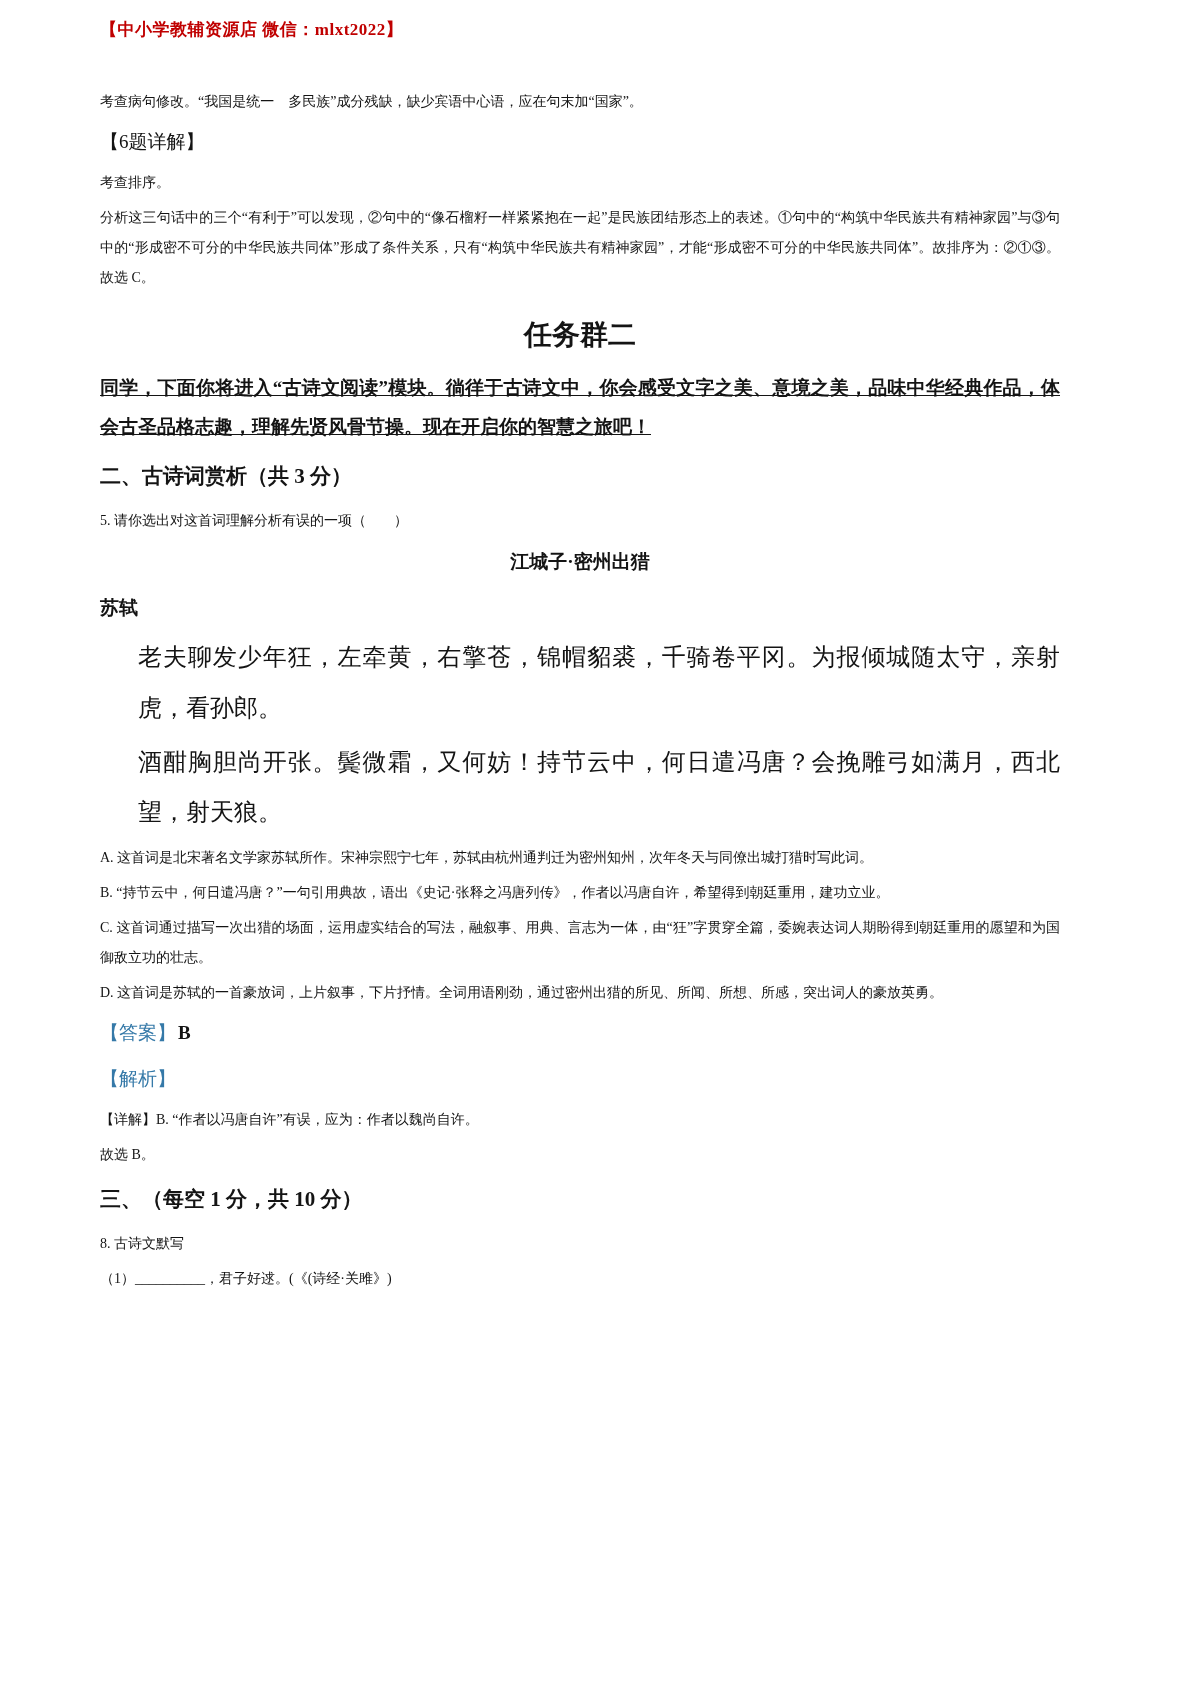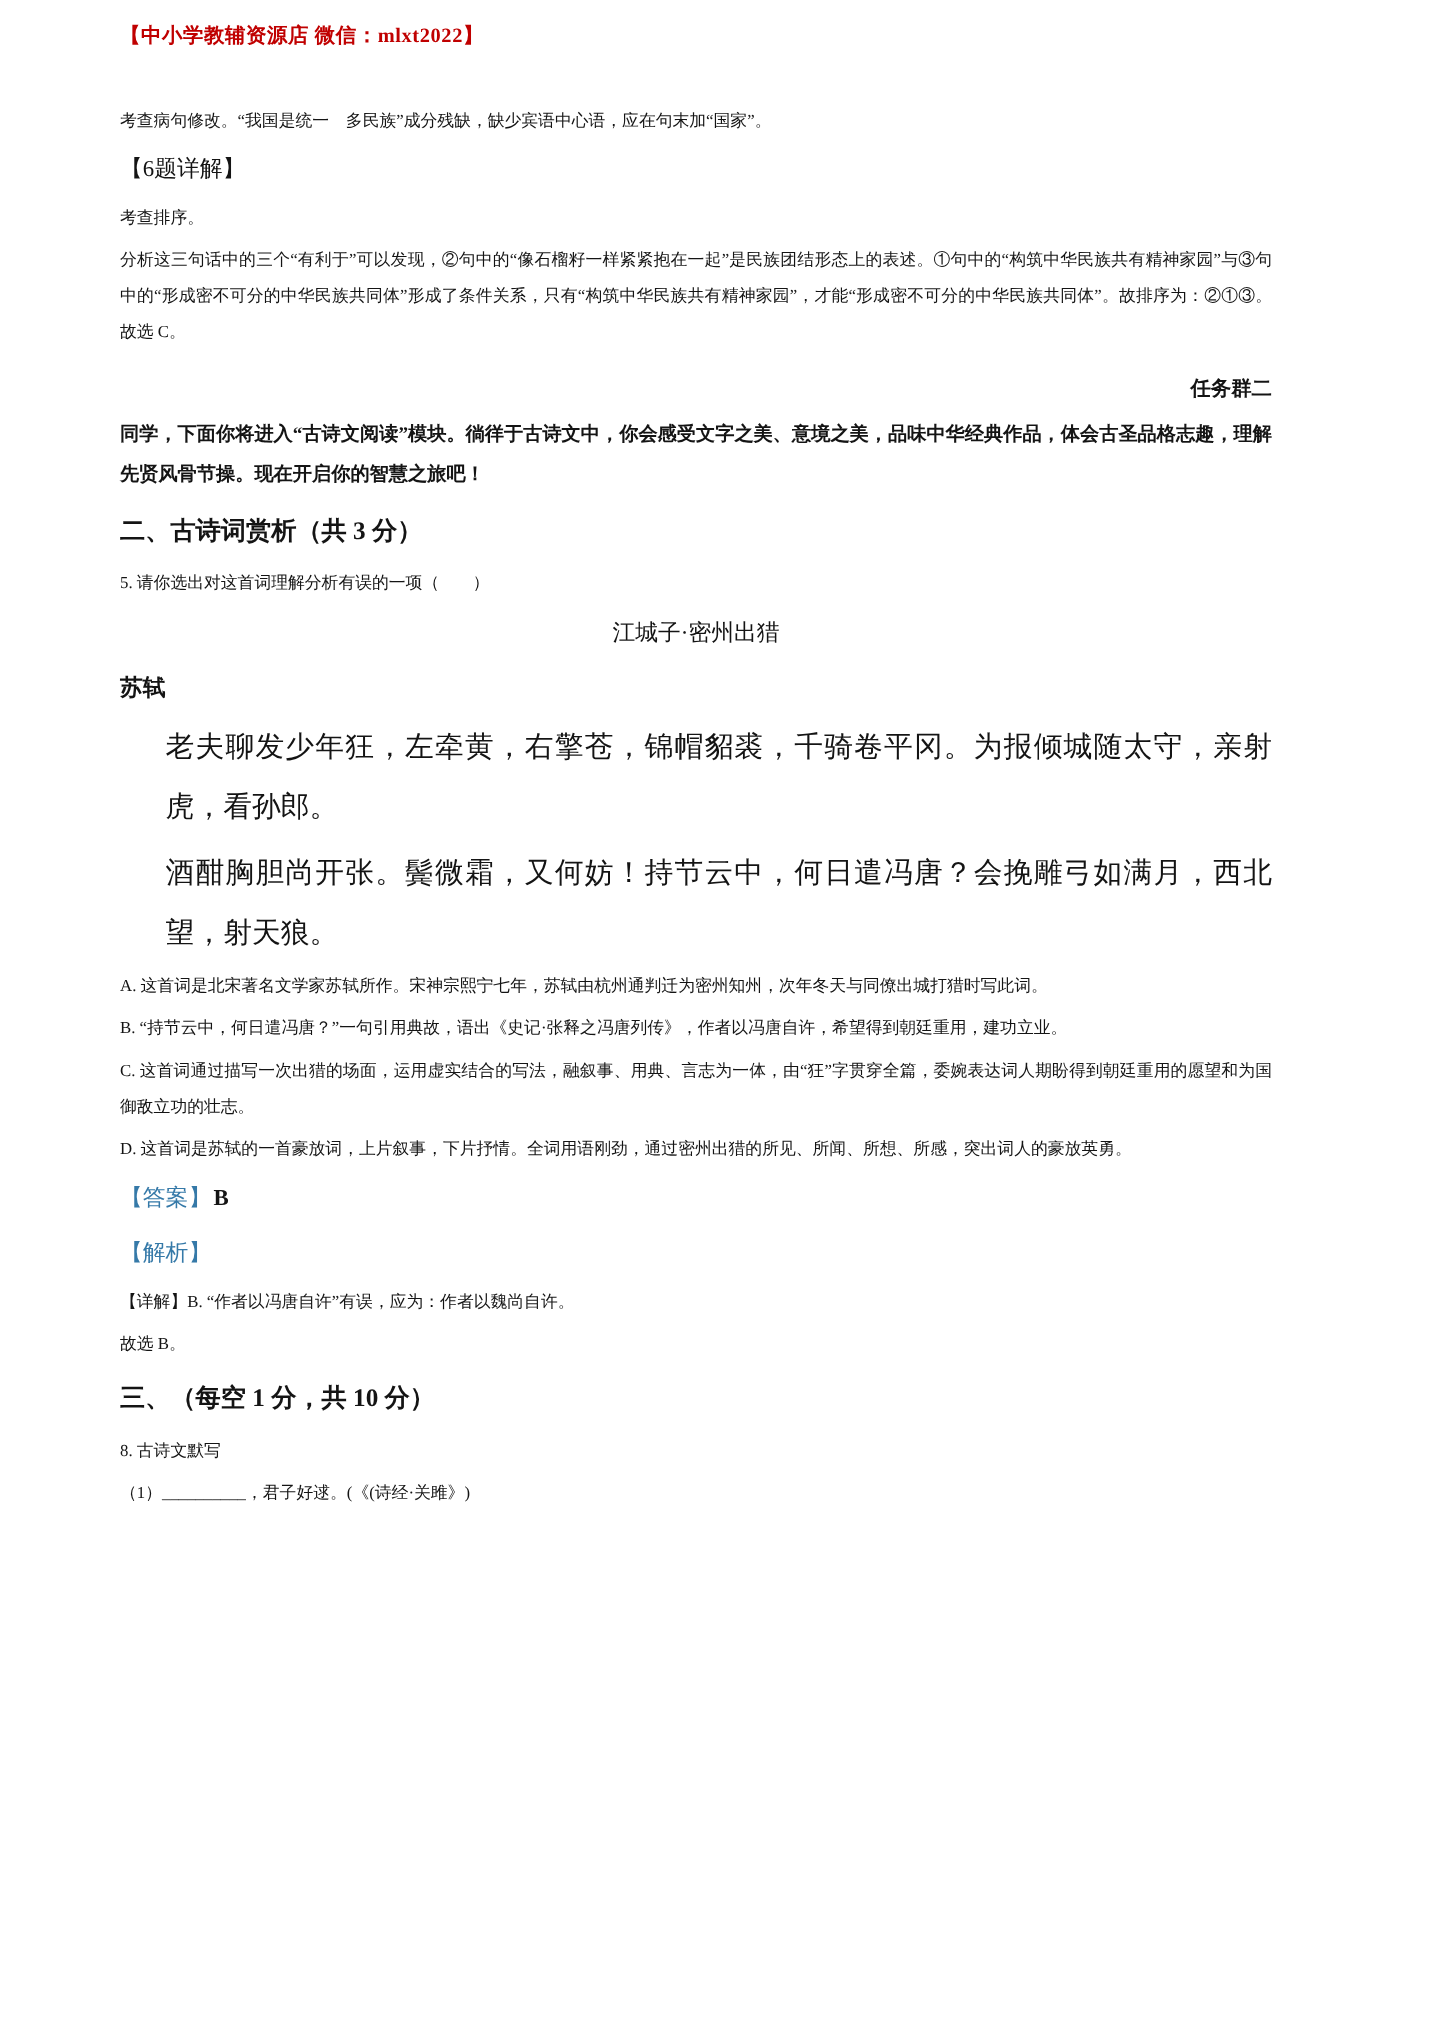--- a/index.html
+++ b/index.html
@@ -28,42 +28,43 @@
     line-height:2.15;
     margin:5px 0;
     text-align:justify;
   }
   .label-line{
     font-size:19px;
     line-height:2.15;
     margin:5px 0;
   }
   .heading-center{
-    font-size:17px;
+    font-size:28px;
     font-weight:700;
-    text-align:right;
+    text-align:center;
     line-height:2.0;
     margin:14px 0 6px 0;
   }
   .bold-intro{
-    font-size:16px;
+    font-size:19px;
     font-weight:700;
     line-height:2.05;
     margin:6px 0;
     text-align:justify;
+    text-decoration:underline;
   }
   .section-title{
     font-size:21px;
     font-weight:700;
     line-height:2.05;
     margin:8px 0;
   }
   .poem-title{
     font-size:19px;
-    font-weight:400;
+    font-weight:700;
     text-align:center;
     line-height:2.1;
     margin:6px 0;
   }
   .poem-author{
     font-size:19px;
     font-weight:700;
     text-align:left;
     line-height:2.1;
     margin:4px 0;

